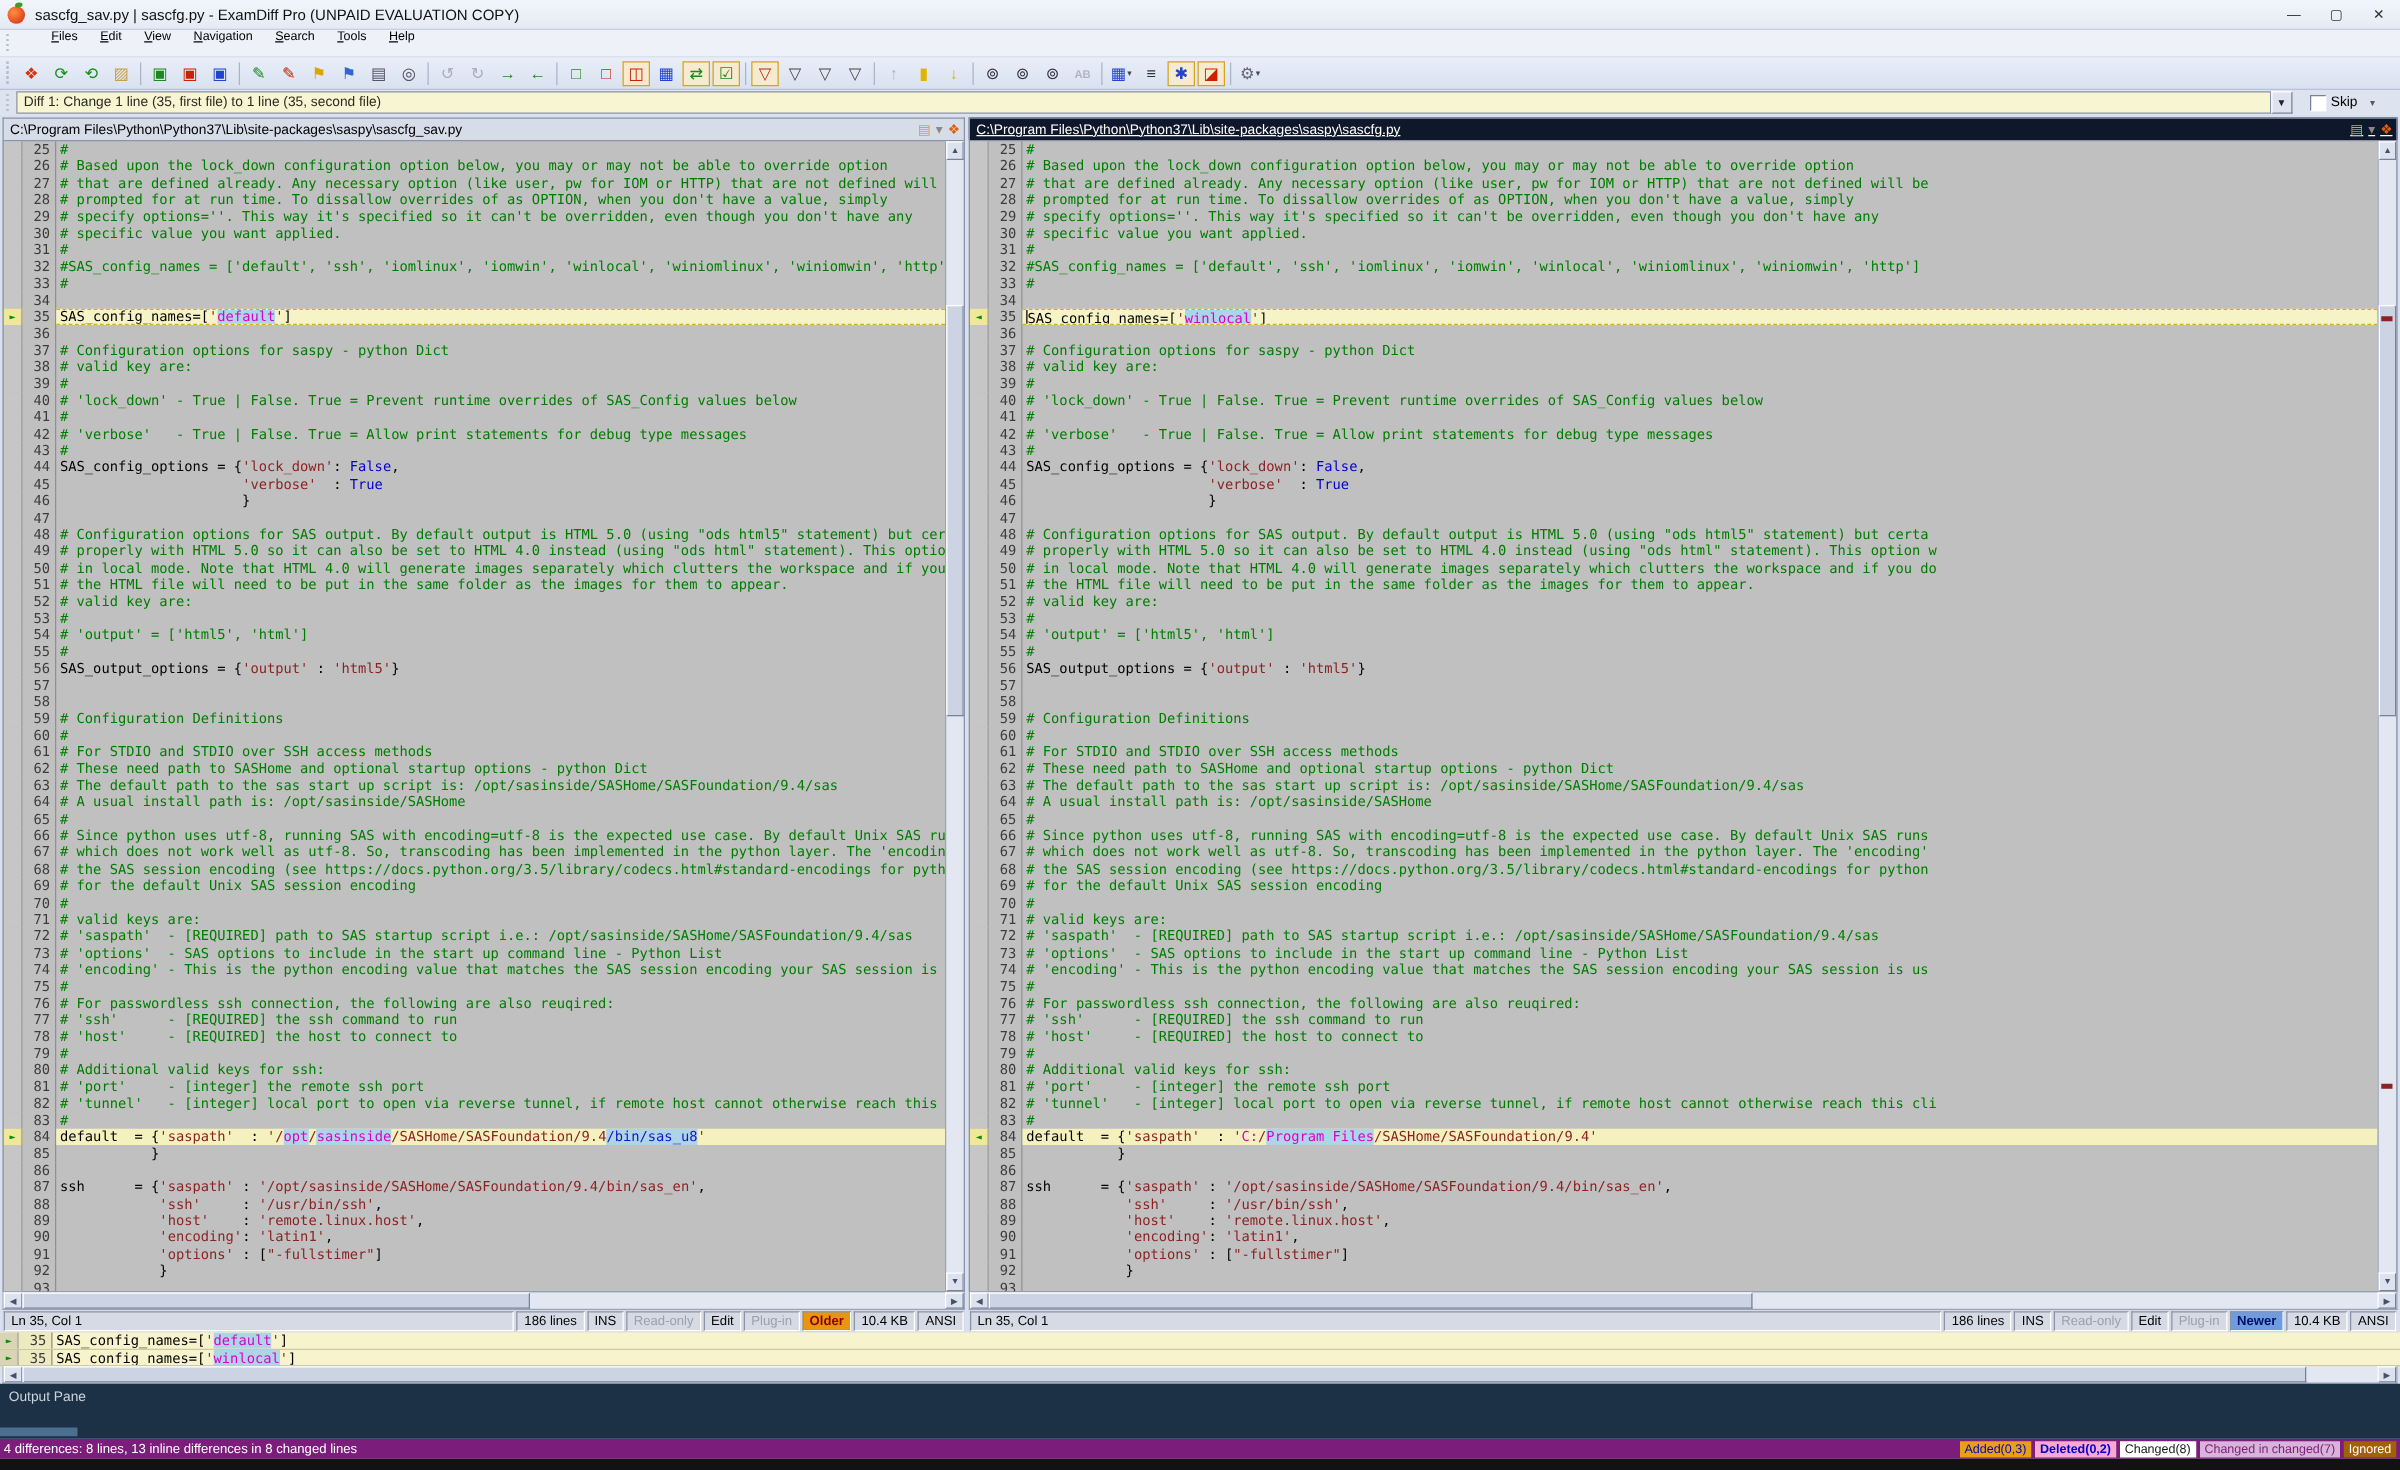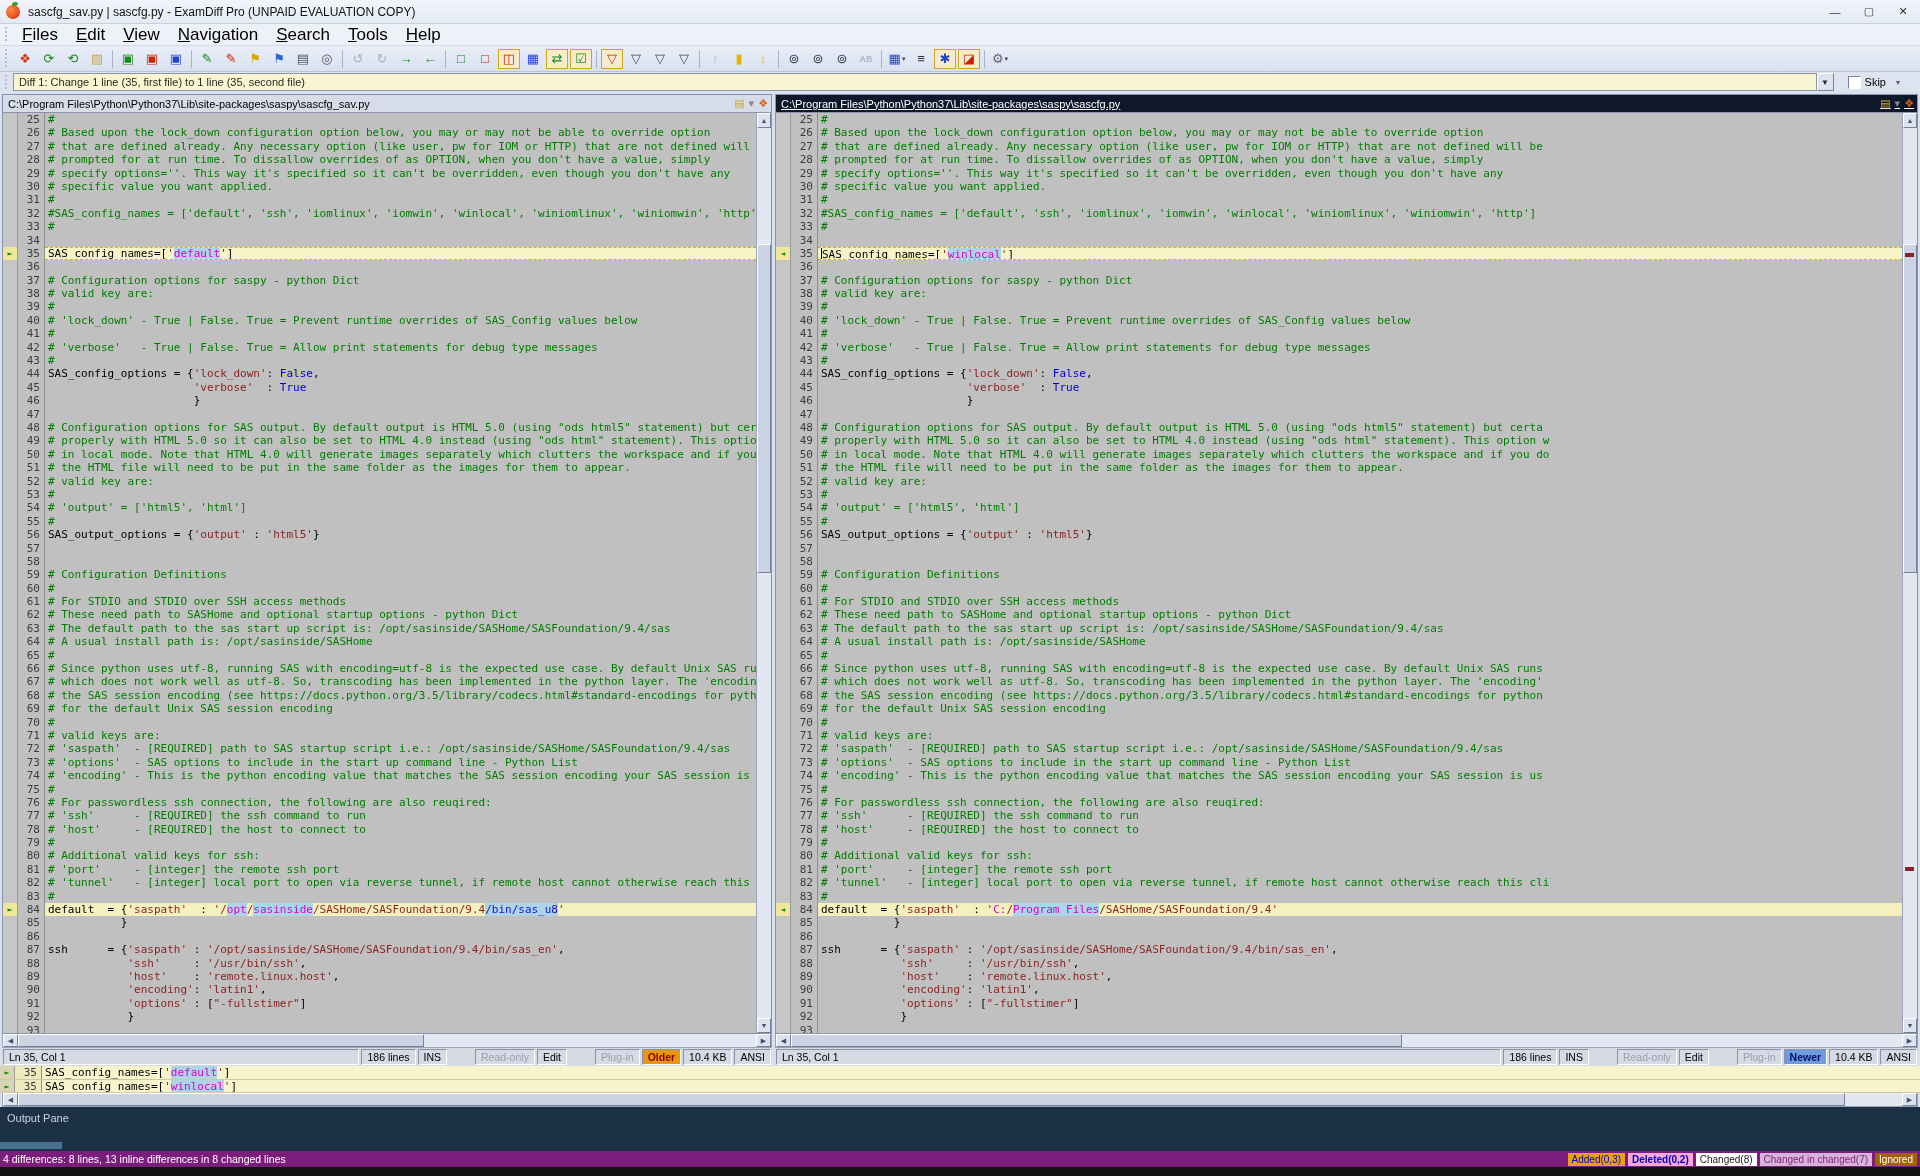--- a/index.html
+++ b/index.html
@@ -8,21 +8,21 @@
 
   
   .titlebar { height:24px; background:linear-gradient(#f2f5fb,#e4eaf5); display:flex; align-items:center; padding-left:6px; font-size:12px; border-bottom:1px solid #c8d0e0; }
   .app-icon { width:14px; height:14px; border-radius:50%; background:radial-gradient(circle at 35% 35%, #ff9040, #d42310); position:relative; margin-right:8px; flex:none; }
   .app-icon::after { content:""; position:absolute; width:6px; height:4px; left:6px; top:-3px; background:#3f9b25; border-radius:60% 40% 60% 40%; }
   .title-text { flex:1; color:#111; }
   .win-btns { display:flex; }
   .win-btn { width:34px; height:23px; display:flex; align-items:center; justify-content:center; font-size:11px; color:#333; }
 
   
-  .menubar { height:22px; background:#eef1f8; display:flex; align-items:center; font-size:17px; border-bottom:1px solid #d4daea; }
+  .menubar { height:22px; background:#eef1f8; display:flex; align-items:flex-start; font-size:10px; border-bottom:1px solid #d4daea;gap:19px; }
   .grip { width:9px; align-self:stretch; margin:3px 2px; background-image:repeating-linear-gradient(#b6bdd0 0 2px, transparent 2px 4px); background-size:2px 100%; background-repeat:no-repeat; background-position:3px 0; }
   .menu-item { padding:3px 9px; }
   .menu-item u { text-decoration:underline; }
 
   
   .toolbar { height:26px; background:linear-gradient(#e9eef8,#d9e1f0); display:flex; align-items:center; border-bottom:1px solid #b9c2d6; }
   .tb-btn { width:22px; height:20px; display:flex; align-items:center; justify-content:center; font-size:13px; margin:0 1px; border:1px solid transparent; position:relative; }
   .tb-btn.small-txt { font-size:9px; font-weight:bold; }
   .tb-active { border:1px solid #d2a41f; background:#f6ead0; }
   .tb-disabled { opacity:.45; }
@@ -70,21 +70,21 @@
   .vthumb { position:absolute; left:0; width:100%; background:#ccd4e4; border:1px solid; border-color:#fff #7a829a #7a829a #fff; }
   .tick { position:absolute; left:2px; width:9px; height:4px; background:#8b2323; }
   .hscroll { height:14px; background:#e2e7f1; border:1px solid #9aa4b8; border-top:none; display:flex; position:relative; }
   .htrack { flex:1; position:relative; }
   .hthumb { position:absolute; top:0; height:100%; background:#ccd4e4; border:1px solid; border-color:#fff #7a829a #7a829a #fff; }
 
   
   .statusbar { height:18px; background:#d6dae4; display:flex; align-items:stretch; font-size:10.5px; padding:1px; gap:2px; }
   .sf { border:1px solid; border-color:#8a92a6 #fff #fff #8a92a6; padding:0 5px; display:flex; align-items:center; white-space:nowrap; }
   .sf-flex { flex:1; }
-  .sf-dim { color:#9aa0ae;margin-left:26px; }
+  .sf-dim { color:#9aa0ae; }
   .sf-older { background:#e8960f; color:#8b0000; font-weight:bold; }
   .sf-newer { background:#6f9cdf; color:#00106a; font-weight:bold; }
 
   
   .bdiff { background:#f6f3cd; }
   .bdiff .crow { height:13.5px; line-height:13.5px; border-bottom:1px solid #cfc9a0; }
   .bdiff .cmk { background:#d8d4b4; }
   .bdiff .cnum { background:#eeeabf; }
 
   

